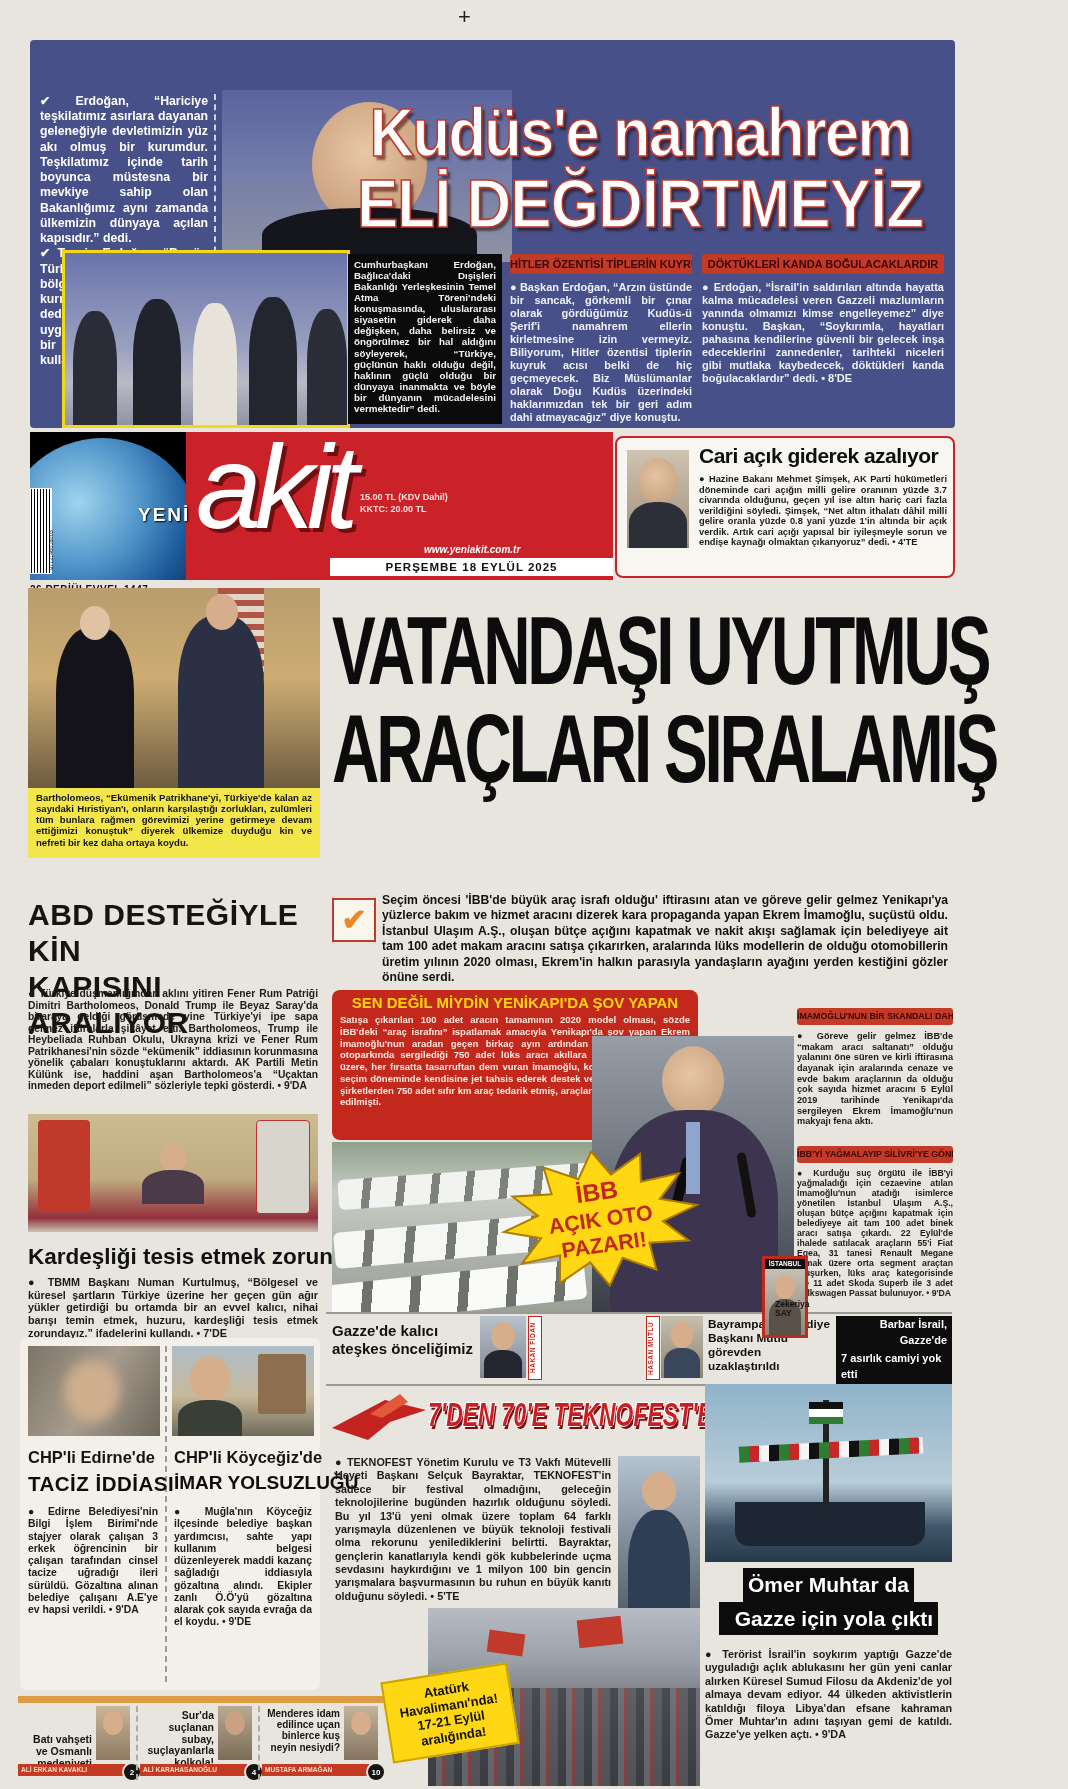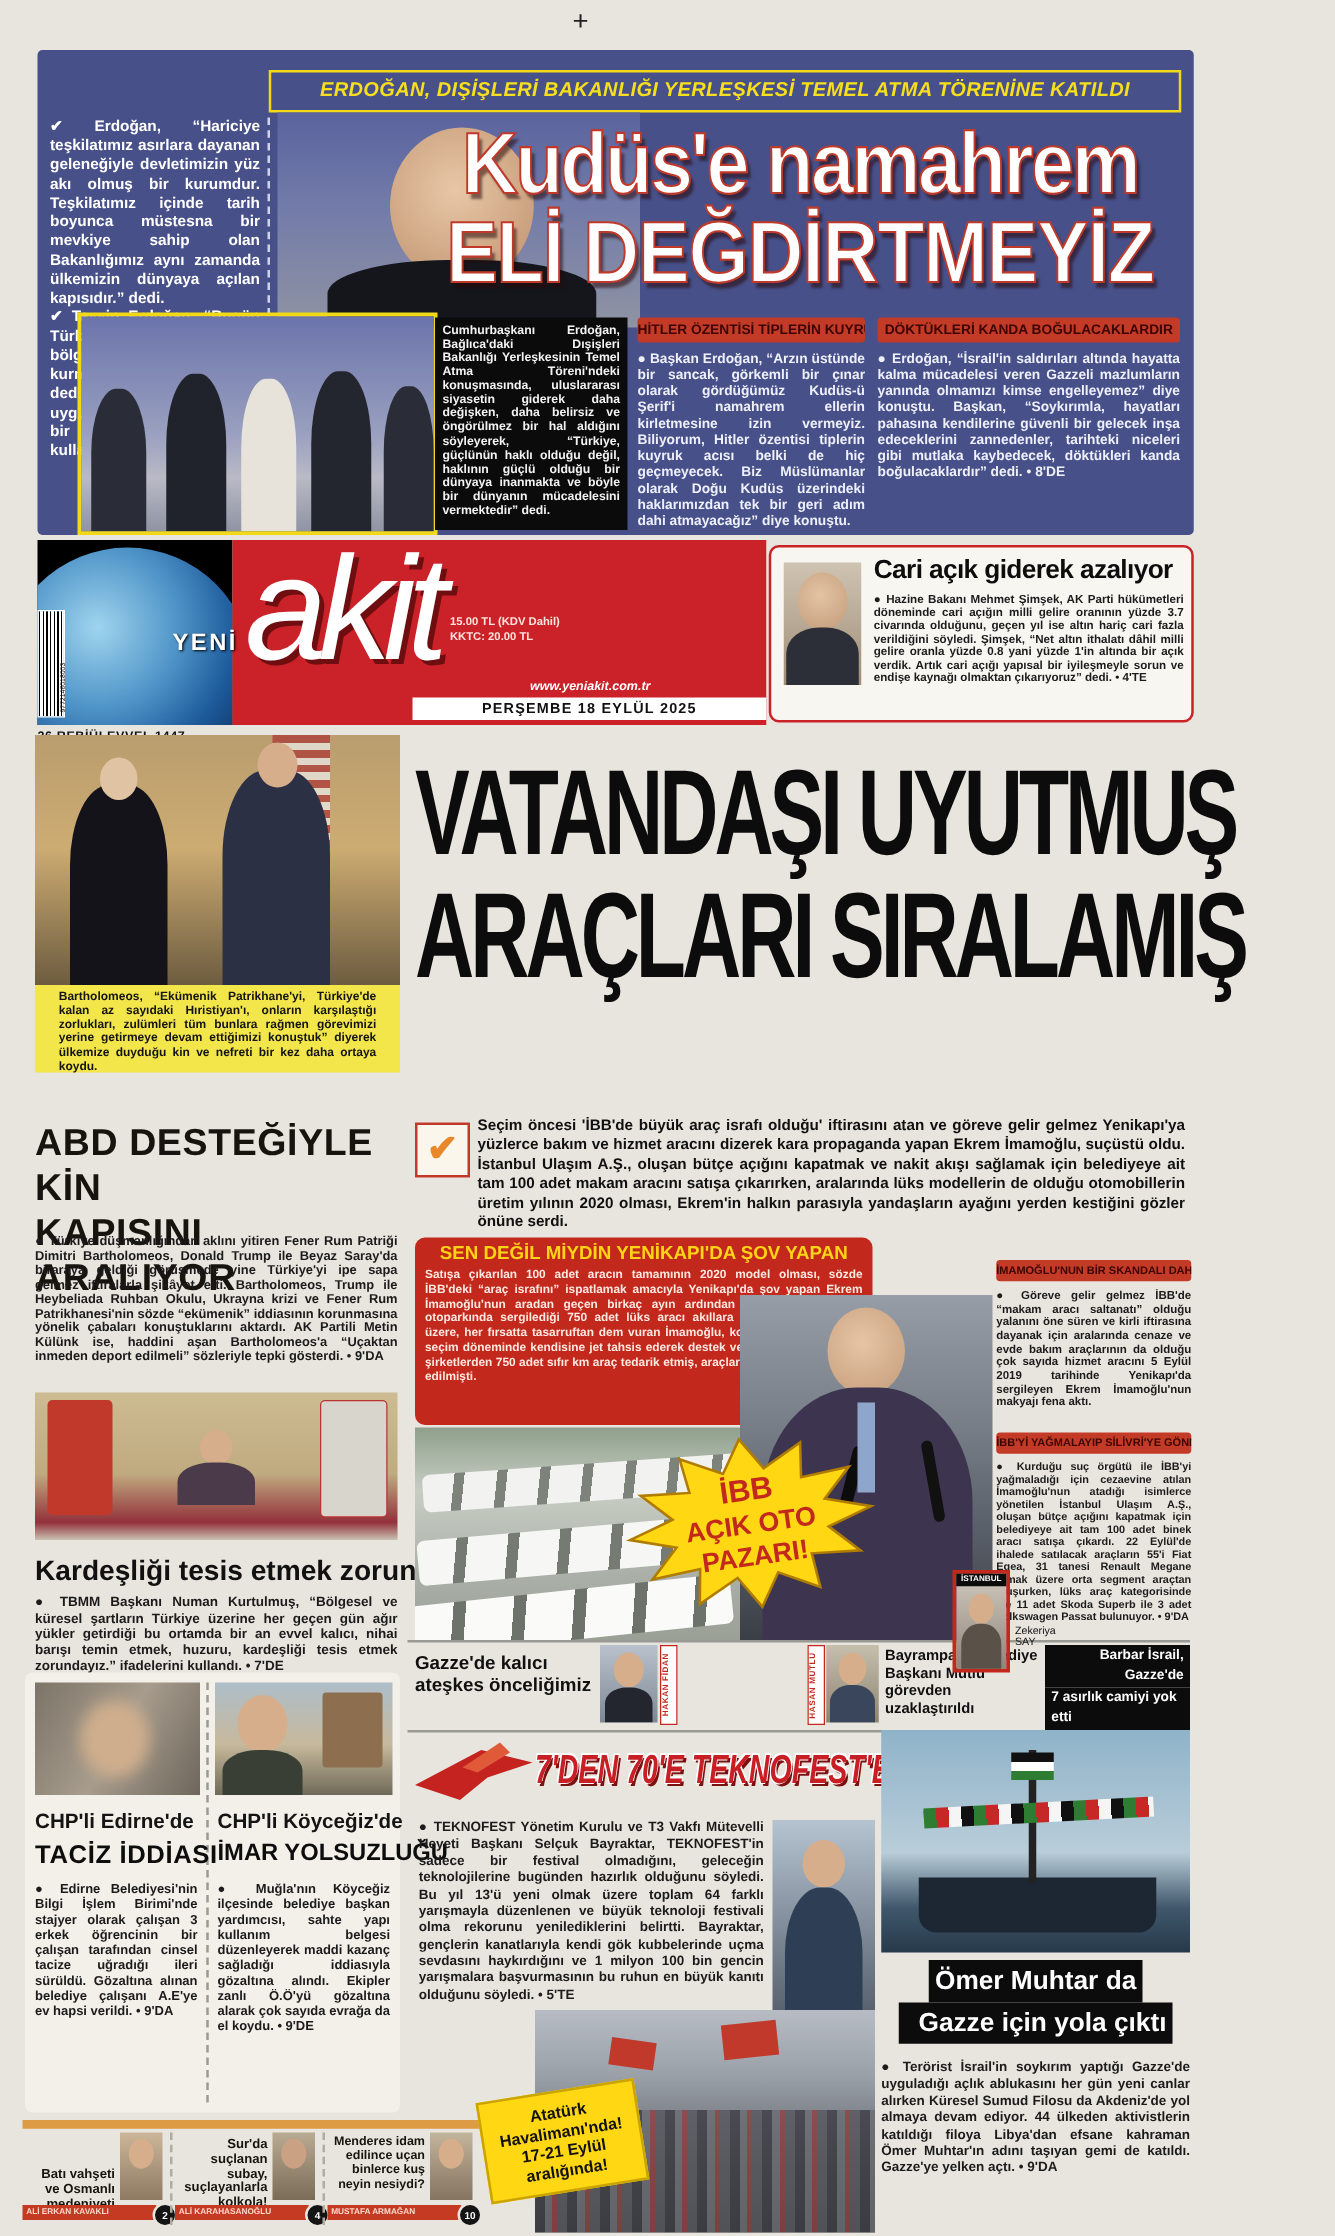--- a/index.html
+++ b/index.html
@@ -19,21 +19,20 @@
 </style>
 </head>
 <body>
 
 <div id="page">
 
   <div class="abs" style="left:458px;top:4px;font-size:22px;color:#222;">+</div>
 
   <div class="abs" style="left:30px;top:40px;width:925px;height:388px;background:#475089;border-radius:4px;"></div>
 
-  <div class="abs" style="left:215px;top:56px;width:726px;height:30px;border:2px solid #f2d918;color:#f7df1d;font-size:16px;font-weight:bold;font-style:italic;text-align:center;line-height:30px;letter-spacing:.3px;white-space:nowrap;">ERDOĞAN, DIŞİŞLERİ BAKANLIĞI YERLEŞKESİ TEMEL ATMA TÖRENİNE KATILDI</div>
 
   <div class="abs" style="left:40px;top:94px;width:168px;color:#fff;font-size:12.3px;font-weight:bold;line-height:1.24;text-align:justify;">
     <div style="margin-bottom:0;">
       <span>✔</span>
       <span>Erdoğan, “Hariciye teşkilatımız asırlara dayanan geleneğiyle devletimizin yüz akı olmuş bir kurumdur. Teşkilatımız içinde tarih boyunca müstesna bir mevkiye sahip olan Bakanlığımız aynı zamanda ülkemizin dünyaya açılan kapısıdır.” dedi.</span>
     </div>
     <div>
       <span>✔</span>
       <span>Tayyip Erdoğan, “Bugün Türkiye, hem içeride hem bölgesinde kendi oyununu kurma ve bunu kimin ne dediğine bakmadan uygulama kudretine sahip bir ülkedir” ifadelerini kullandı</span>
     </div>
@@ -94,21 +93,21 @@
     <div class="j" style="position:absolute;left:82px;top:36px;width:248px;font-size:9.3px;line-height:1.13;">● Hazine Bakanı Mehmet Şimşek, AK Parti hükümetleri döneminde cari açığın milli gelire oranının yüzde 3.7 civarında olduğunu, geçen yıl ise altın hariç cari fazla verildiğini söyledi. Şimşek, “Net altın ithalatı dâhil milli gelire oranla yüzde 0.8 yani yüzde 1'in altında bir açık verdik. Artık cari açığı yapısal bir iyileşmeyle sorun ve endişe kaynağı olmaktan çıkarıyoruz” dedi. • 4'TE</div>
   </div>
 
   <div class="ph" style="left:28px;top:588px;width:292px;height:200px;background:linear-gradient(180deg,#b99d6e 0%,#cdac72 45%,#6d5c40 100%);">
     <div style="position:absolute;left:190px;top:0;width:46px;height:90px;background:repeating-linear-gradient(180deg,#a33 0 6px,#eee 6px 12px);opacity:.7;"></div>
     <div style="position:absolute;left:28px;top:40px;width:78px;height:160px;background:#14131a;border-radius:40% 40% 0 0;"></div>
     <div style="position:absolute;left:150px;top:28px;width:86px;height:172px;background:#2c3044;border-radius:40% 40% 0 0;"></div>
     <div class="head" style="left:178px;top:6px;width:32px;height:36px;"></div>
     <div class="head" style="left:52px;top:18px;width:30px;height:34px;background:#e0c3a3;"></div>
   </div>
-  <div class="abs" style="left:28px;top:788px;width:292px;height:70px;background:#f3e64b;padding:4px 19px;box-sizing:border-box;">
+  <div class="abs" style="left:28px;top:788px;width:292px;height:70px;background:#f3e64b;padding:4px 8px;box-sizing:border-box;">
     <div style="font-size:9.6px;font-weight:bold;color:#141414;line-height:1.16;text-align:justify;">Bartholomeos, “Ekümenik Patrikhane'yi, Türkiye'de kalan az sayıdaki Hıristiyan'ı, onların karşılaştığı zorlukları, zulümleri tüm bunlara rağmen görevimizi yerine getirmeye devam ettiğimizi konuştuk” diyerek ülkemize duyduğu kin ve nefreti bir kez daha ortaya koydu.</div>
   </div>
 
   <div class="abs" style="left:332px;top:596px;font-size:82px;font-weight:bold;color:#0c0c0c;letter-spacing:-4px;transform:scaleX(.8) scaleY(1.18);transform-origin:left top;white-space:nowrap;">VATANDAŞI UYUTMUŞ</div>
   <div class="abs" style="left:332px;top:694px;font-size:82px;font-weight:bold;color:#0c0c0c;letter-spacing:-4px;transform:scaleX(.8) scaleY(1.18);transform-origin:left top;white-space:nowrap;">ARAÇLARI SIRALAMIŞ</div>
 
   <div class="abs" style="left:332px;top:898px;width:40px;height:40px;border:2px solid #c0392b;background:#fbf6ec;text-align:center;">
     <span style="color:#e8882a;font-size:30px;font-weight:bold;line-height:40px;">✔</span>
   </div>
   <div class="abs j" style="left:382px;top:893px;width:566px;font-size:12.2px;line-height:1.26;color:#101010;">Seçim öncesi 'İBB'de büyük araç israfı olduğu' iftirasını atan ve göreve gelir gelmez Yenikapı'ya yüzlerce bakım ve hizmet aracını dizerek kara propaganda yapan Ekrem İmamoğlu, suçüstü oldu. İstanbul Ulaşım A.Ş., oluşan bütçe açığını kapatmak ve nakit akışı sağlamak için belediyeye ait tam 100 adet makam aracını satışa çıkarırken, aralarında lüks modellerin de olduğu otomobillerin üretim yılının 2020 olması, Ekrem'in halkın parasıyla yandaşların ayağını yerden kestiğini gözler önüne serdi.</div>
@@ -154,21 +153,21 @@
     <div style="position:absolute;left:84px;top:120px;width:10px;height:60px;background:#0c0c0c;border-radius:5px;transform:rotate(14deg);"></div>
     <div style="position:absolute;left:150px;top:116px;width:9px;height:66px;background:#111;border-radius:5px;transform:rotate(-10deg);"></div>
     <div style="position:absolute;left:94px;top:86px;width:14px;height:72px;background:#8fa6cc;"></div>
   </div>
 
   <div class="abs" style="left:762px;top:1256px;width:46px;height:82px;border:3px solid #c3281d;background:linear-gradient(180deg,#cfc8bd,#8f8679);z-index:6;box-sizing:border-box;">
     <div style="background:#0c0c0c;color:#fff;font-size:6.5px;font-weight:bold;text-align:center;line-height:10px;">İSTANBUL</div>
     <div class="head" style="left:10px;top:16px;width:20px;height:24px;"></div>
     <div class="suit" style="left:4px;top:40px;width:32px;height:36px;background:#5a5248;"></div>
   </div>
-  <div class="abs" style="left:812px;top:1300px;font-size:8.5px;font-weight:normal;color:#111;line-height:1.1;z-index:6;">
+  <div class="abs" style="left:775px;top:1300px;font-size:8.5px;font-weight:bold;color:#111;line-height:1.1;z-index:6;">
     <div>Zekeriya</div>
     <div>SAY</div>
   </div>
 
   <div class="redhdr" style="left:797px;top:1008px;width:156px;height:17px;font-size:8.8px;line-height:17px;">İMAMOĞLU'NUN BİR SKANDALI DAHA PATLADI</div>
   <div class="abs j" style="left:797px;top:1031px;width:156px;font-size:9.2px;line-height:1.16;">● Göreve gelir gelmez İBB'de “makam aracı saltanatı” olduğu yalanını öne süren ve kirli iftirasına dayanak için aralarında cenaze ve evde bakım araçlarının da olduğu çok sayıda hizmet aracını 5 Eylül 2019 tarihinde Yenikapı'da sergileyen Ekrem İmamoğlu'nun makyajı fena aktı.</div>
 
   <div class="redhdr" style="left:797px;top:1146px;width:156px;height:17px;font-size:8.8px;line-height:17px;">İBB'Yİ YAĞMALAYIP SİLİVRİ'YE GÖNDERİLMİŞTİ</div>
   <div class="abs j" style="left:797px;top:1168px;width:156px;font-size:8.7px;line-height:1.15;">● Kurduğu suç örgütü ile İBB'yi yağmaladığı için cezaevine atılan İmamoğlu'nun atadığı isimlerce yönetilen İstanbul Ulaşım A.Ş., oluşan bütçe açığını kapatmak için belediyeye ait tam 100 adet binek aracı satışa çıkardı. 22 Eylül'de ihalede satılacak araçların 55'i Fiat Egea, 31 tanesi Renault Megane olmak üzere orta segment araçtan oluşurken, lüks araç kategorisinde ise 11 adet Skoda Superb ile 3 adet Volkswagen Passat bulunuyor. • 9'DA</div>
 

